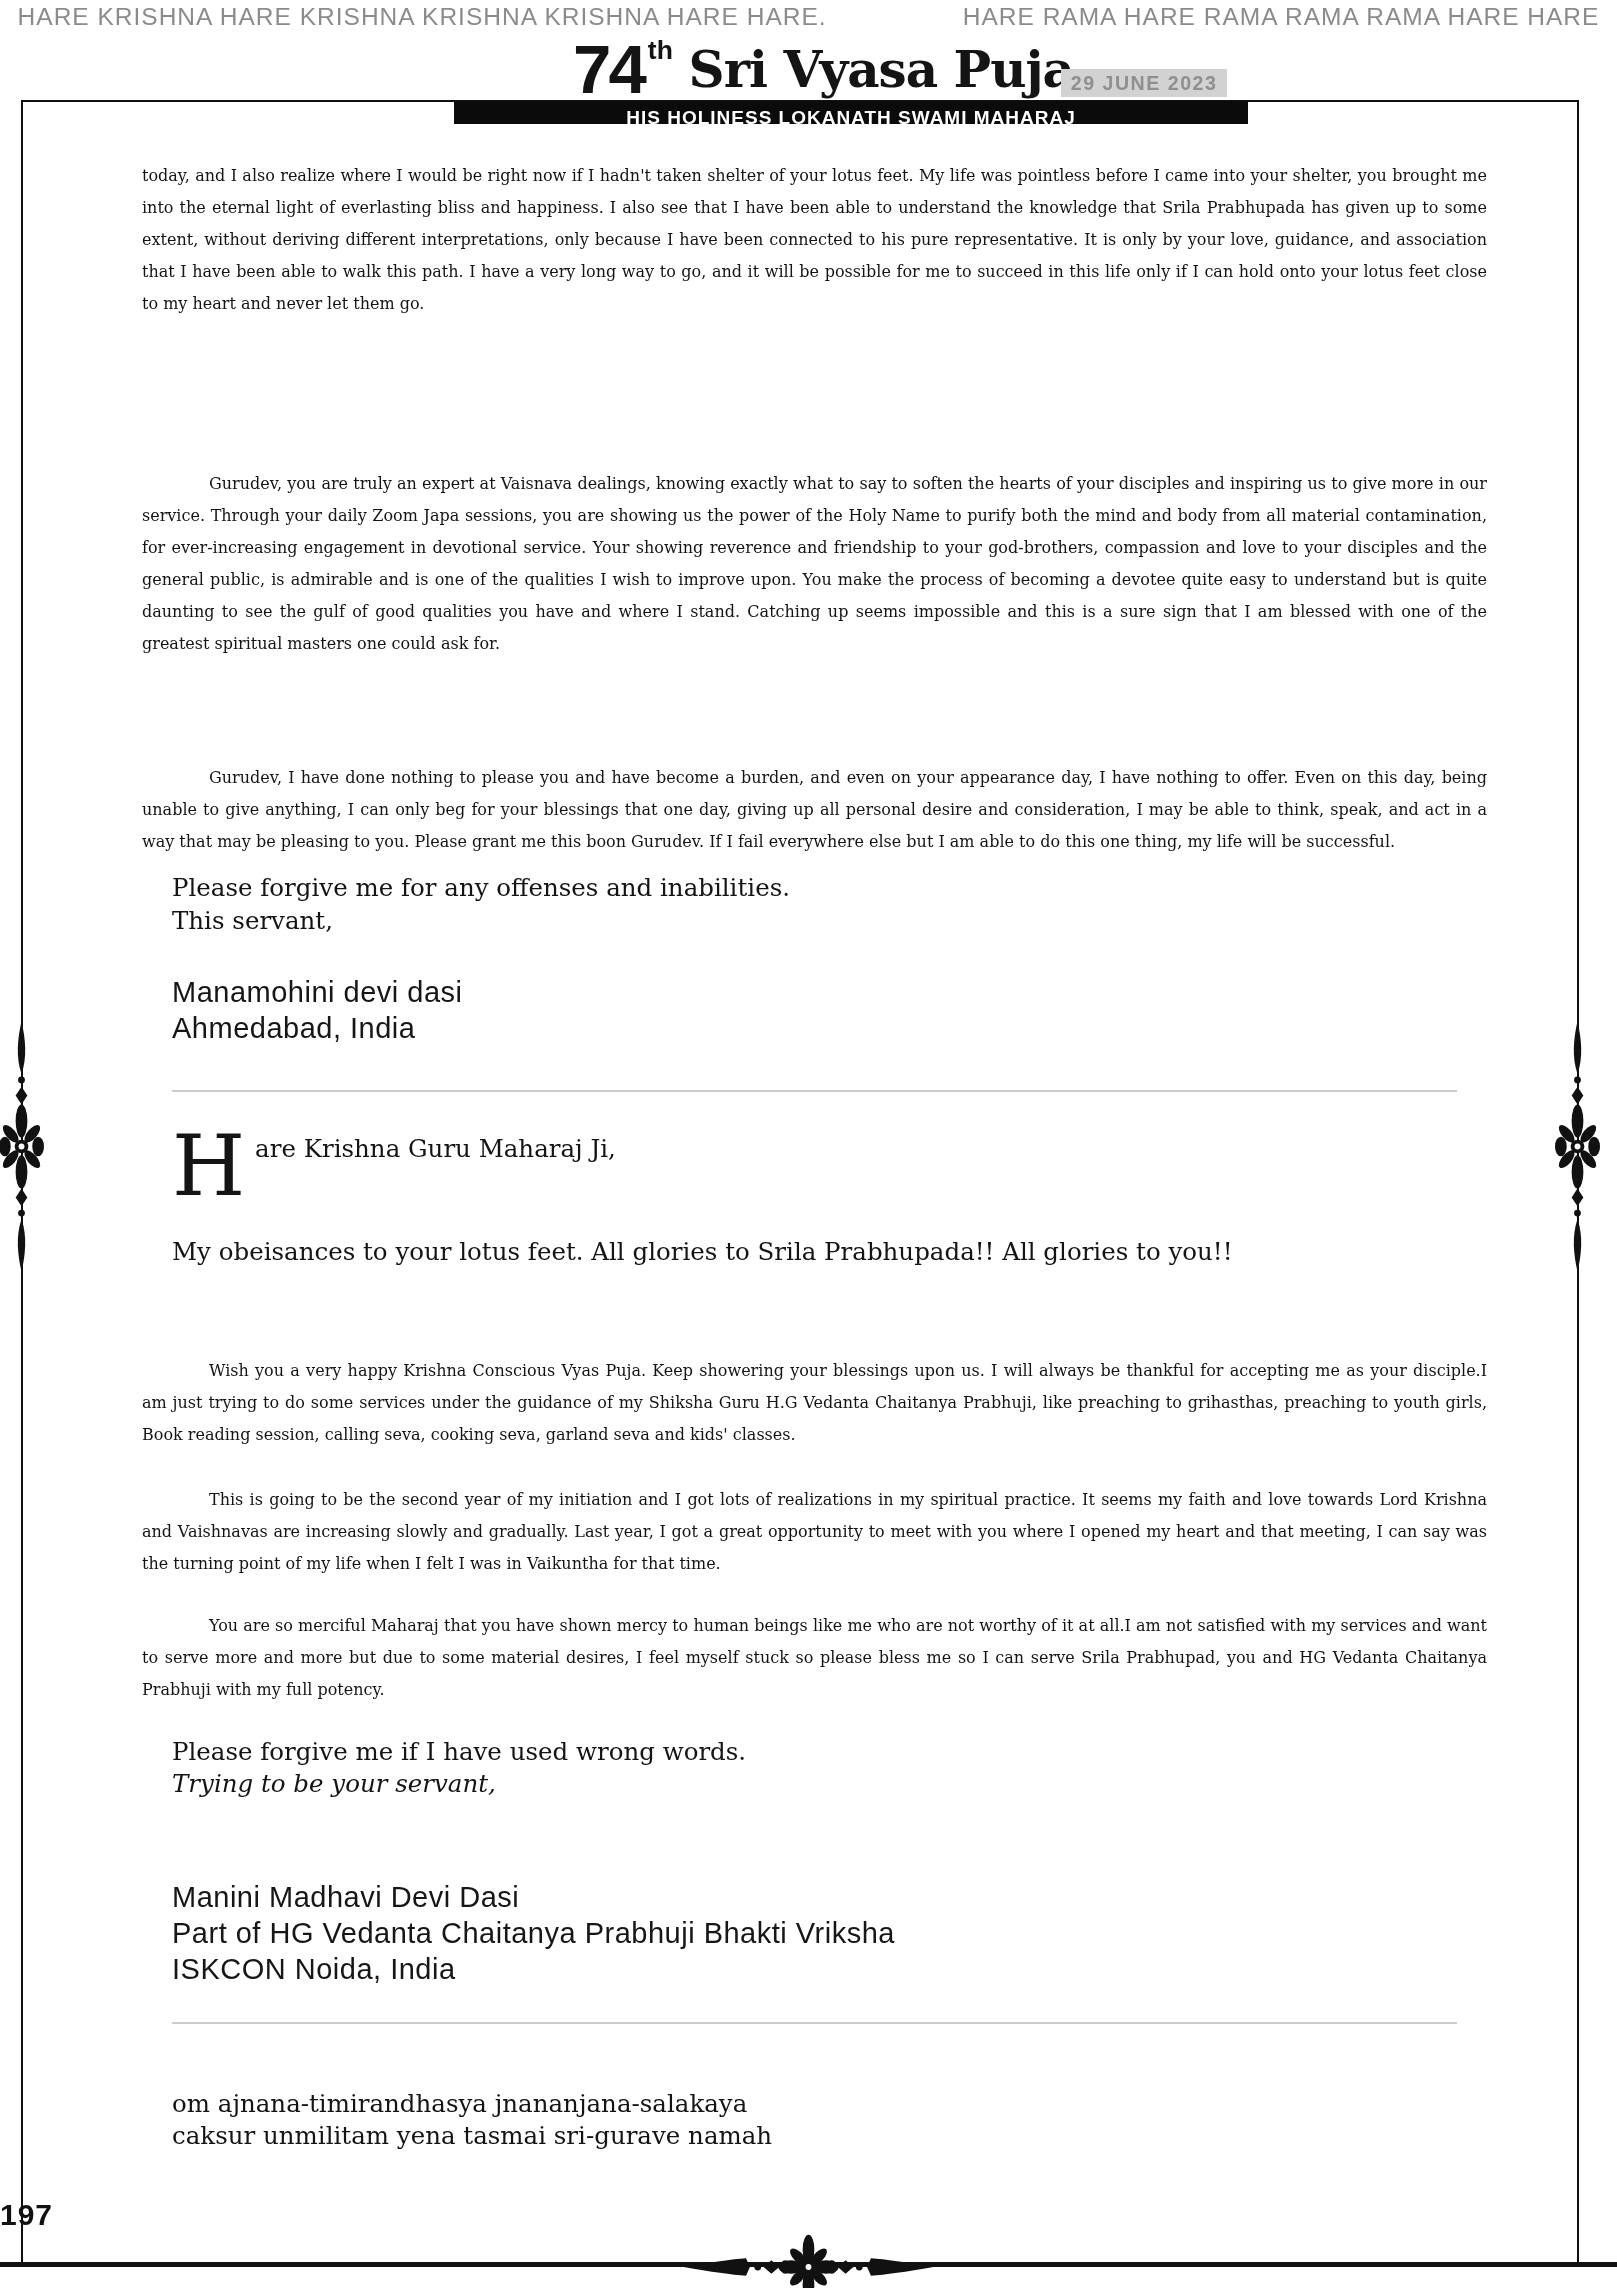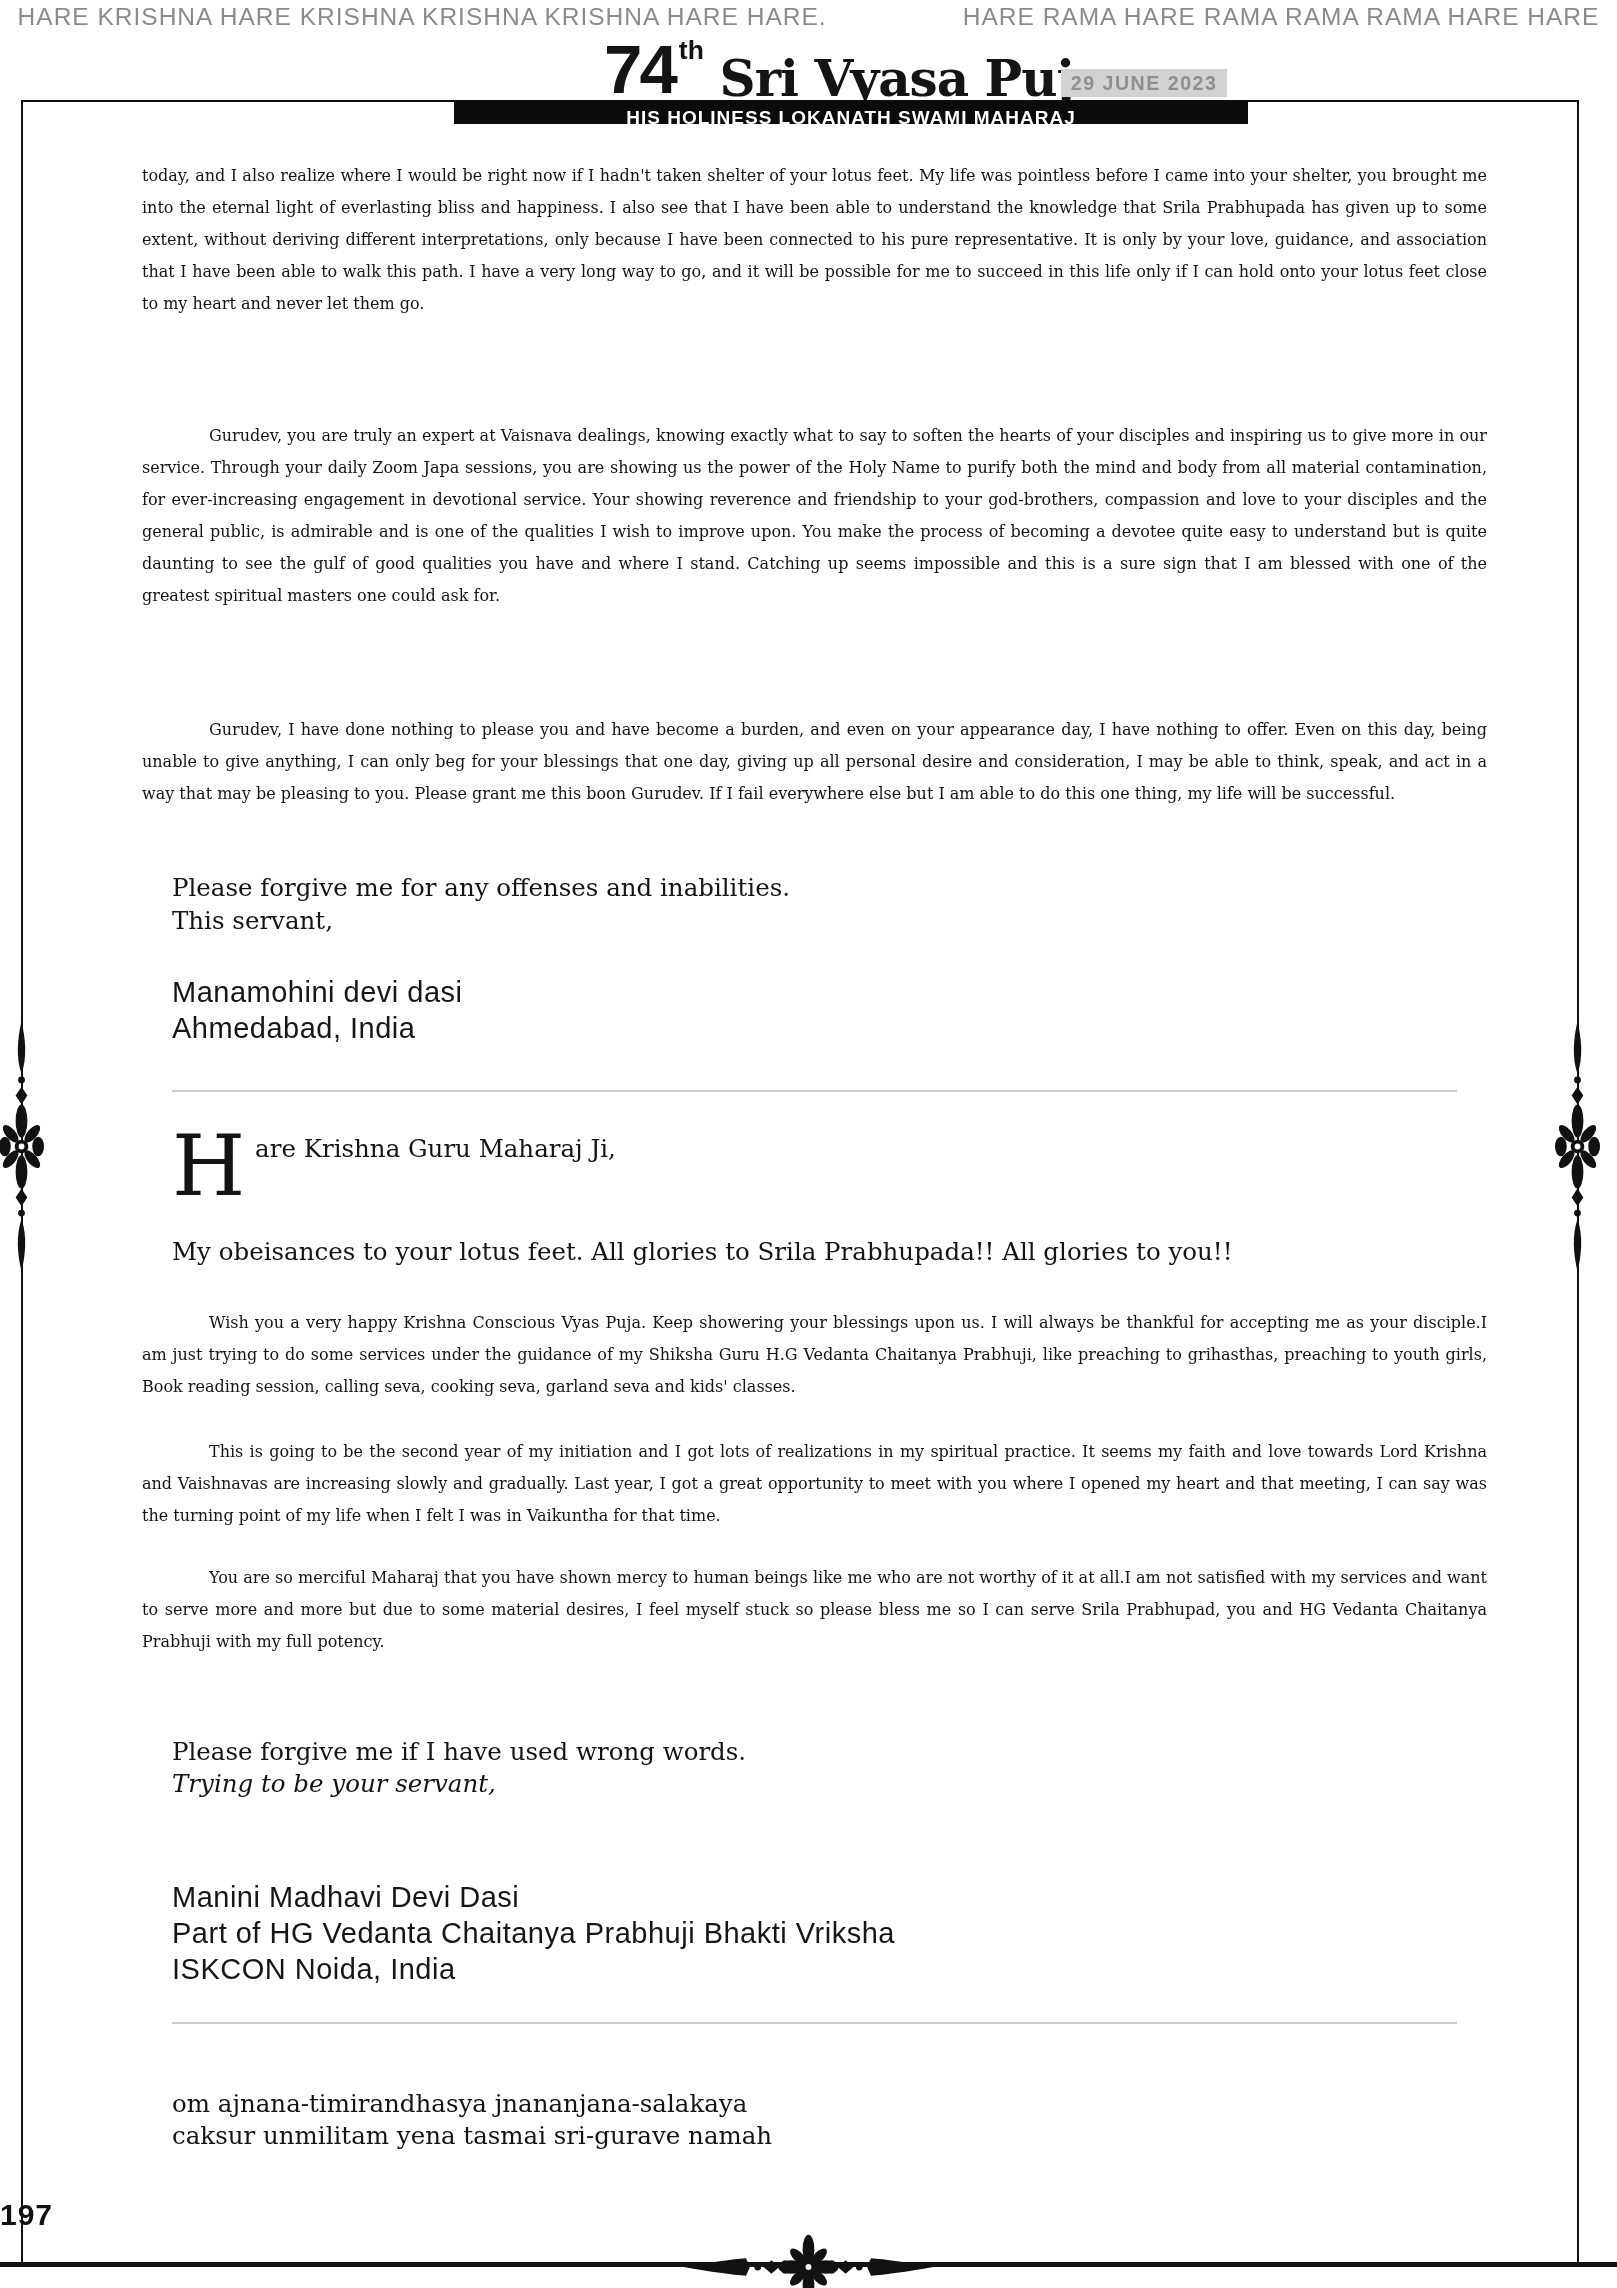--- a/index.html
+++ b/index.html
@@ -14,22 +14,22 @@
   
   .mantra{
     position:absolute;left:17.6px;right:17.6px;top:2.9px;
     display:flex;justify-content:space-between;
     font-family:"Liberation Sans", sans-serif;
     font-size:24.5px;letter-spacing:1px;color:#8b8b8b;
     white-space:nowrap;
   }
   
   .title-row{
-    position:absolute;left:604px;top:35px;
-    display:flex;align-items:flex-end;
+    position:absolute;left:573px;top:35px;
+    display:flex;align-items:center;
     white-space:nowrap;
   }
   .t74{
     font-family:"Liberation Sans", sans-serif;
     font-weight:bold;font-size:69px;line-height:1;letter-spacing:-2.9px;
   }
   .tth{
     font-family:"Liberation Sans", sans-serif;
     font-weight:bold;font-size:26.5px;line-height:1;
     align-self:flex-start;margin:2px 5.9px 0 3.9px;
@@ -61,21 +61,21 @@
   }
   
   .content{position:absolute;left:142px;top:0;width:1345px;height:2289px;}
   .content > *{position:absolute;margin:0;}
   .body{
     width:1345px;
     font-size:16px;line-height:32px;
     text-align:justify;text-align-last:left;
     color:#141414;
   }
-  .indent{text-indent:67px;}
+  .indent{text-indent:67px;margin-top:48px;}
   .p1{top:160px;}
   .p2{top:420px;}
   .p3{top:714px;}
   .line{font-size:24.5px;line-height:32px;white-space:nowrap;}
   .ml{margin-left:30px;}
   .l-forgive1{top:872px;}
   .l-yours1{top:905px;}
   .sig{
     font-family:"Liberation Sans", sans-serif;
     font-size:29px;line-height:36px;letter-spacing:0.5px;color:#161616;

